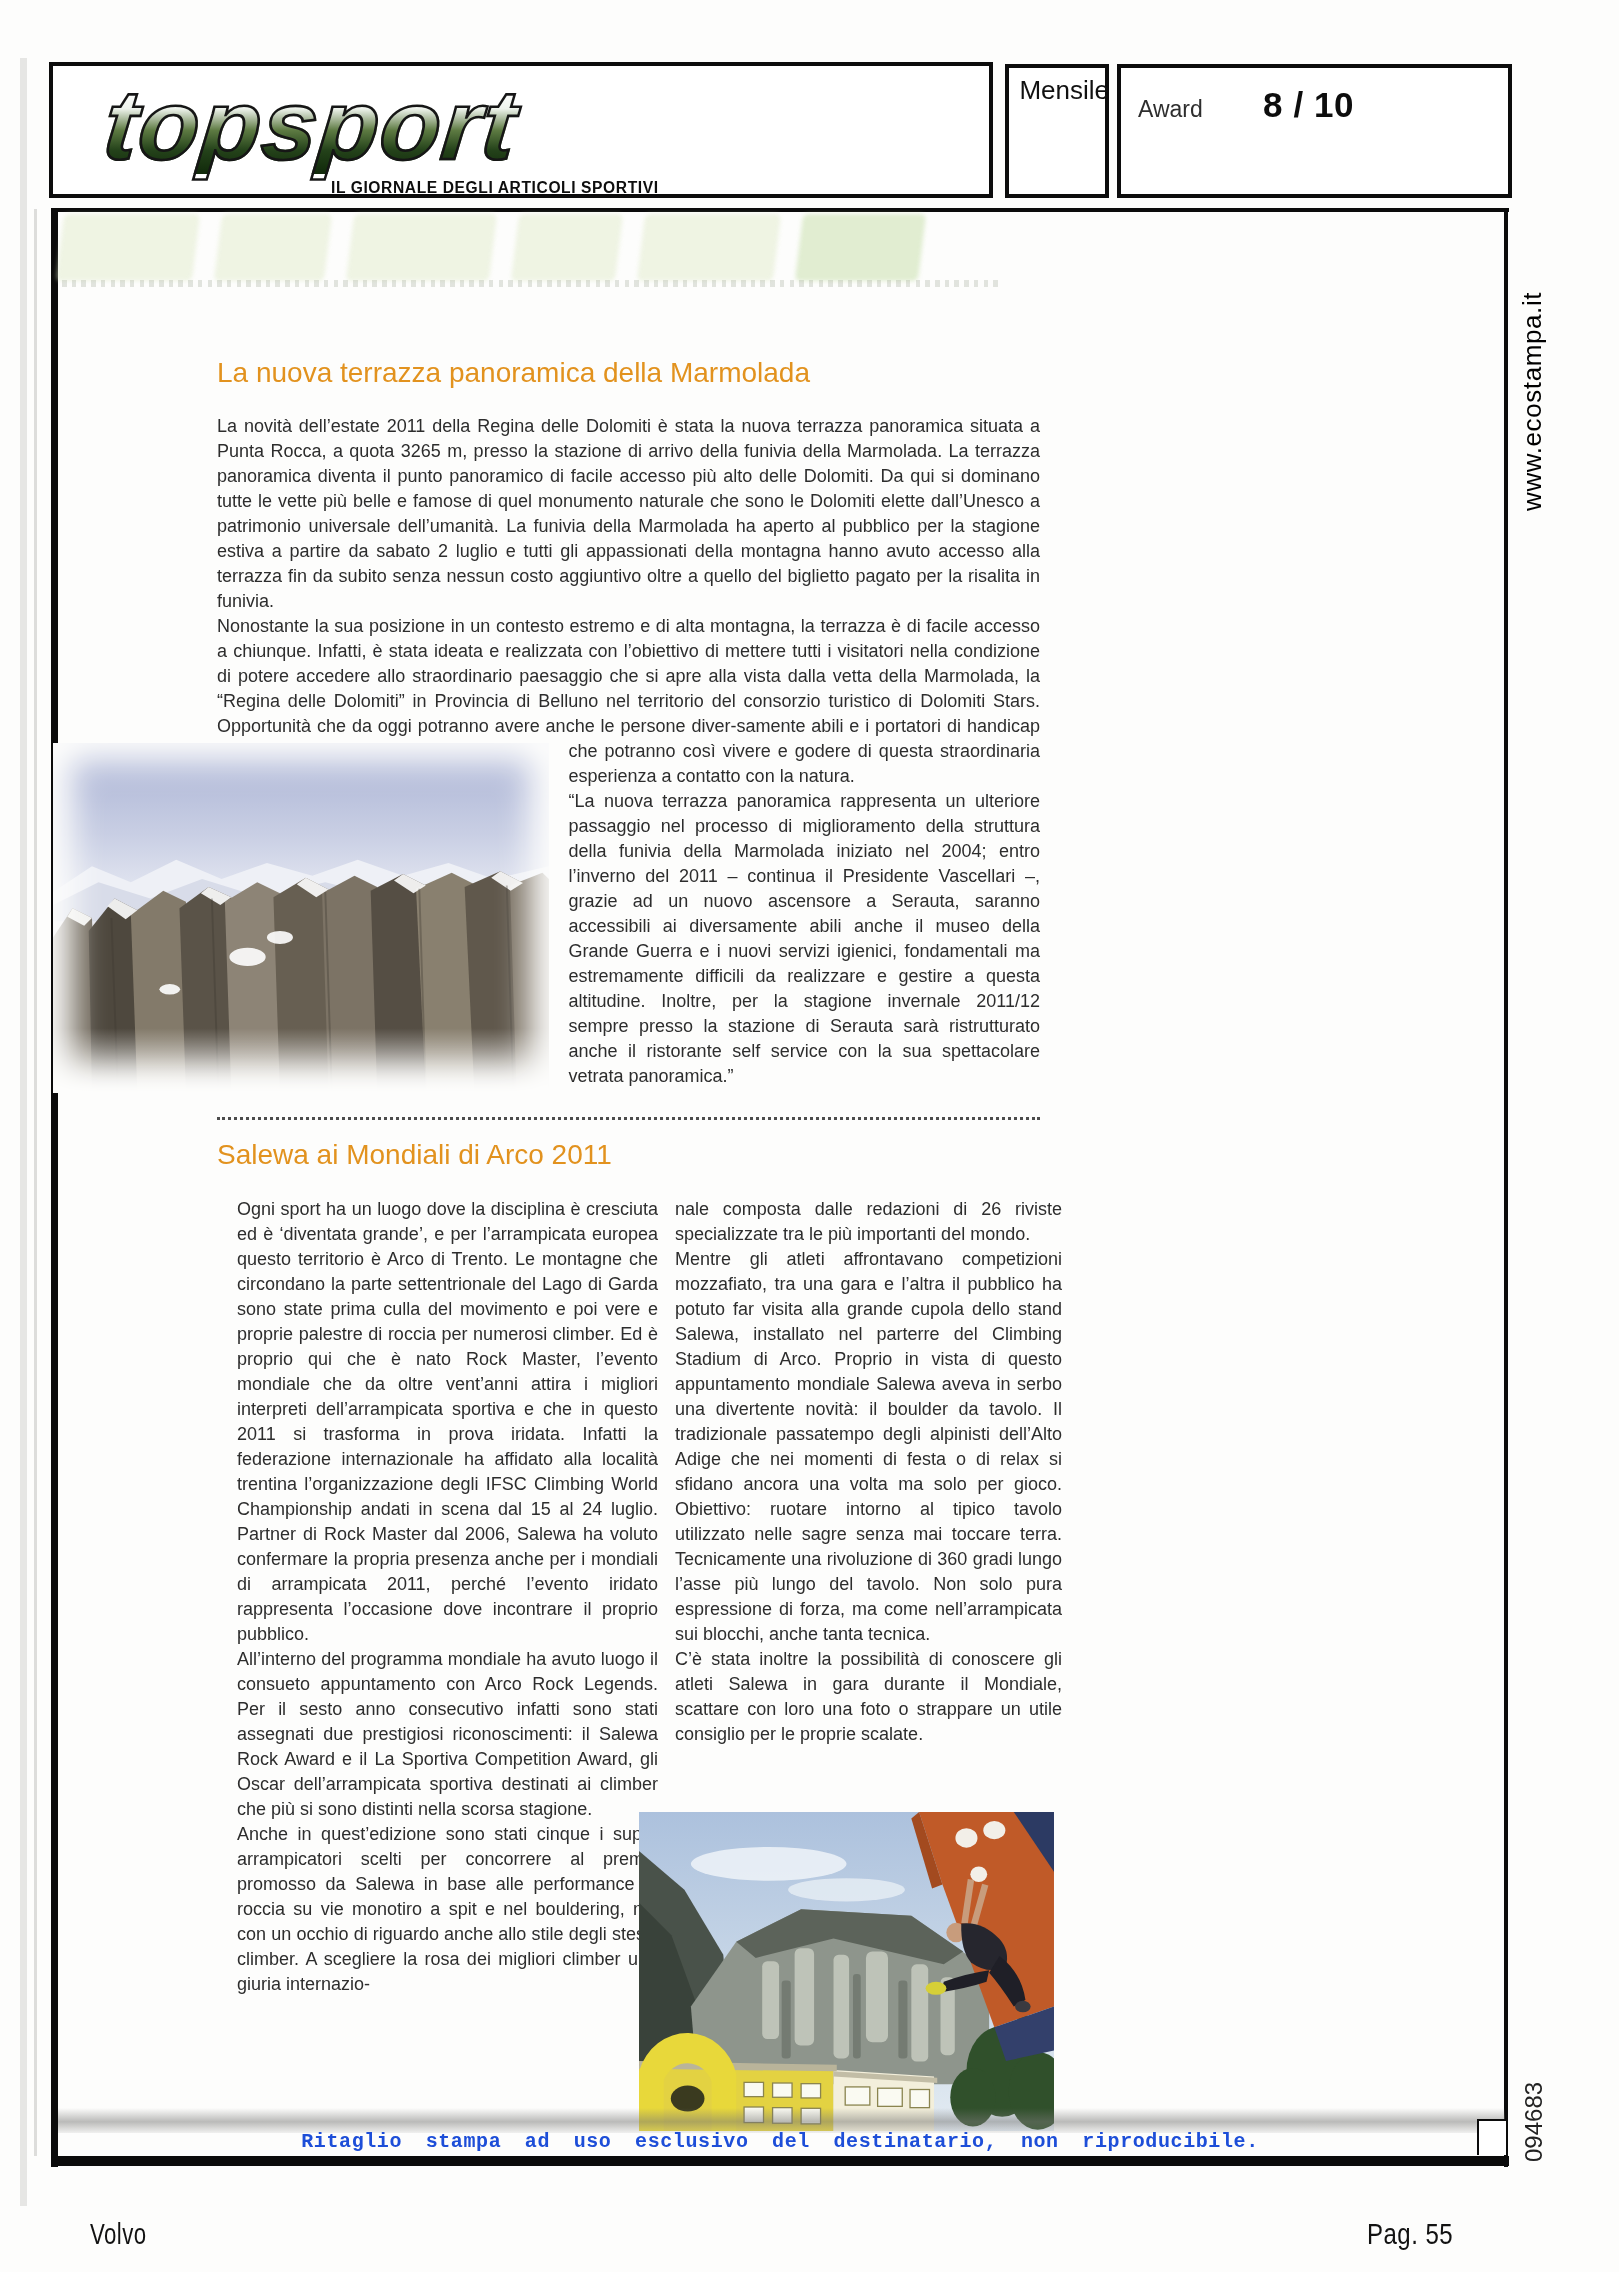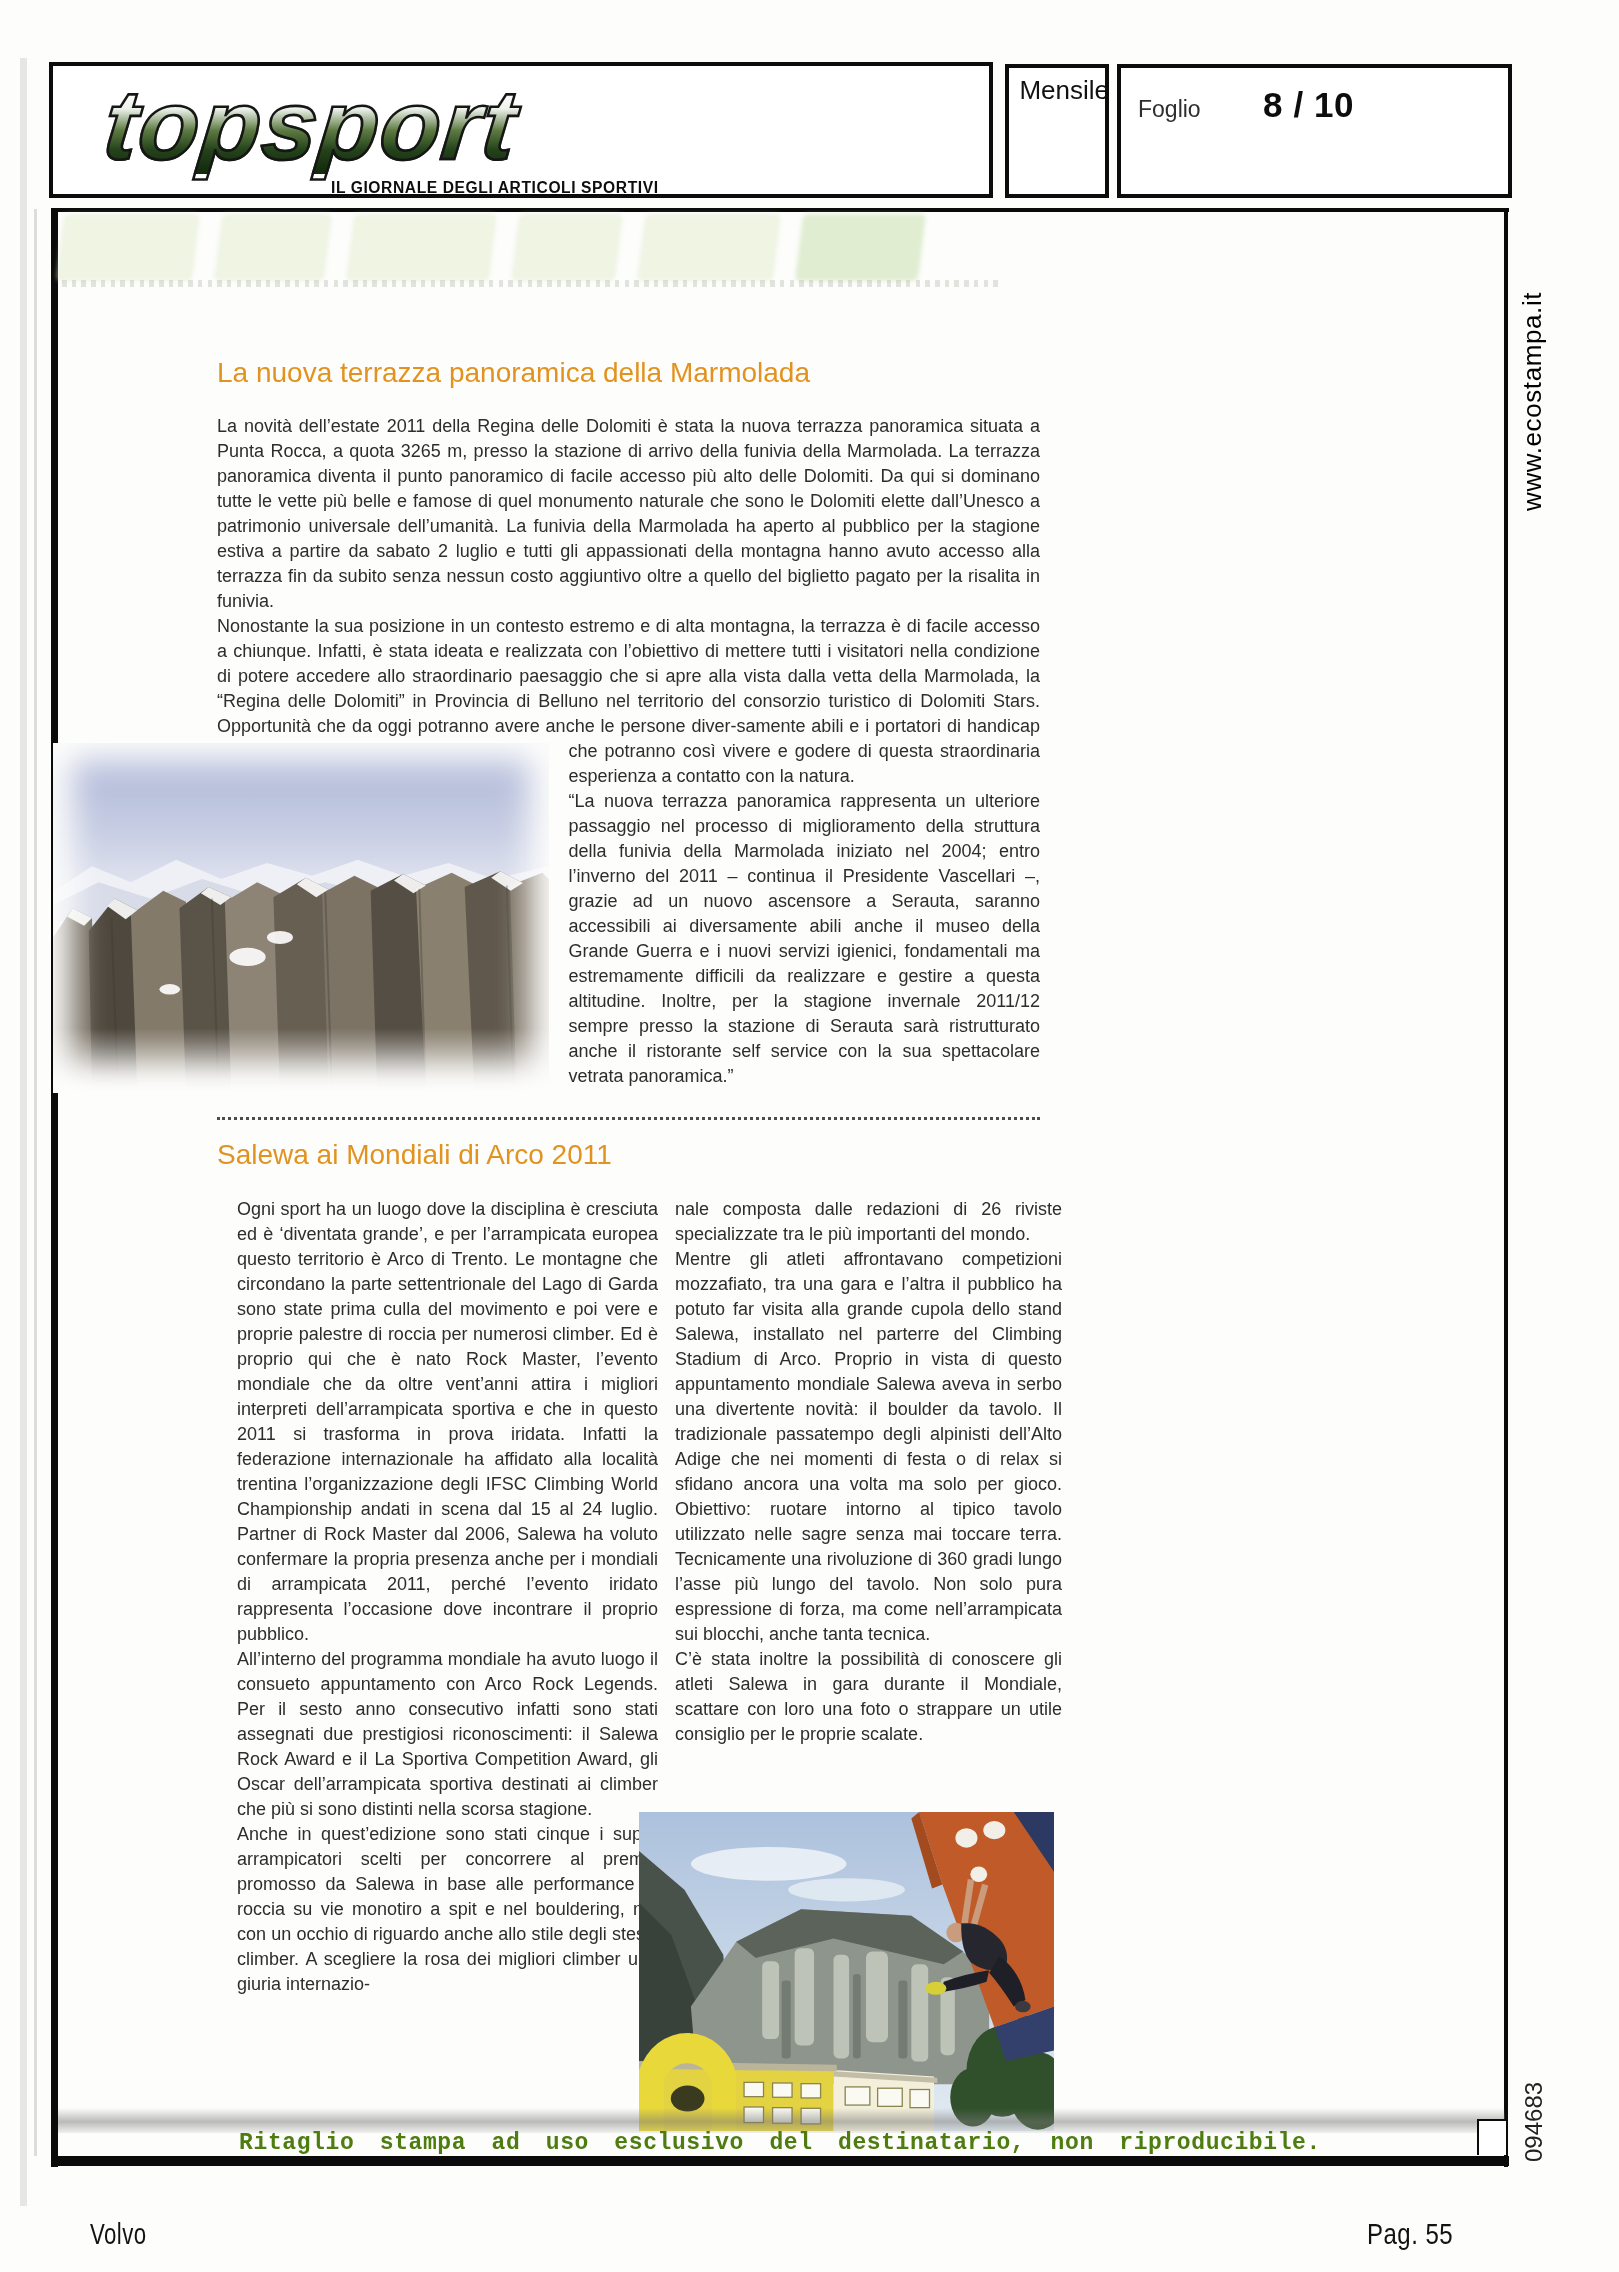--- a/index.html
+++ b/index.html
@@ -48,21 +48,21 @@
                   border-top:3.2px dotted #4c4c4c;}
   .cols{display:flex;gap:17px;margin-left:20px;}
   .col-left{width:421px;flex:none;}
   .col-right{width:387px;flex:none;}
   
   .climb-photo{position:absolute;left:639px;top:1812px;width:415px;height:319px;}
   
   .shadow-band{position:absolute;left:58px;top:2108px;width:1447px;height:25px;
                background:linear-gradient(180deg,rgba(130,130,128,0) 0%,rgba(120,120,118,.5) 55%,rgba(180,180,178,.18) 100%);}
   .ritaglio{position:absolute;left:51px;top:2130px;width:1458px;text-align:center;
-            font-family:"Liberation Mono",monospace;font-weight:bold;font-size:23px;color:#4d7c0f;
+            font-family:"Liberation Mono",monospace;font-weight:bold;font-size:20px;color:#1d4ed8;
             letter-spacing:0.6px;word-spacing:11px;}
   .corner-notch{position:absolute;left:1477px;top:2119px;width:28.6px;height:36px;background:#fff;
                 border-top:2.6px solid #0b0b0b;border-left:2.6px solid #0b0b0b;box-sizing:border-box;}
   .v-text{position:absolute;writing-mode:vertical-rl;transform:rotate(180deg);color:#000;}
   .site-vert{left:1517px;top:193px;height:318px;width:38px;font-size:26px;letter-spacing:0.6px;}
   .code-vert{left:1520px;top:2043px;height:119px;width:34px;font-size:24px;color:#222;}
   .volvo{position:absolute;left:90px;top:2217px;font-size:30px;color:#121212;
          transform:scaleX(.74);transform-origin:left center;letter-spacing:0.6px;}
   .pagnum{position:absolute;left:1367px;top:2217px;font-size:30px;color:#121212;
           transform:scaleX(.8);transform-origin:left center;letter-spacing:0.6px;}
@@ -77,21 +77,21 @@
 
   <div class="hbox logo-box">
     <div class="logo-word">topsport</div>
     <div class="logo-tagline">IL GIORNALE DEGLI ARTICOLI SPORTIVI</div>
   </div>
   <div class="hbox freq-box">
     <span class="freq-label">Mensile</span>
   </div>
   <div class="hbox meta-box">
     <div class="meta-row">
-      <span class="meta-label">Foglio</span>
+      <span class="meta-label">Award</span>
       <span class="meta-value">8 / 10</span>
     </div>
   </div>
 
   <div class="frame-line" style="left:51px;top:208px;width:1458px;height:3.9px;"></div>
   <div class="frame-line" style="left:51px;top:208px;width:6.5px;height:1959px;"></div>
   <div class="frame-line" style="left:1504px;top:208px;width:3.9px;height:1959px;"></div>
   <div class="frame-line" style="left:51px;top:2156px;width:1458px;height:10.4px;"></div>
 
   <div class="watermark">

